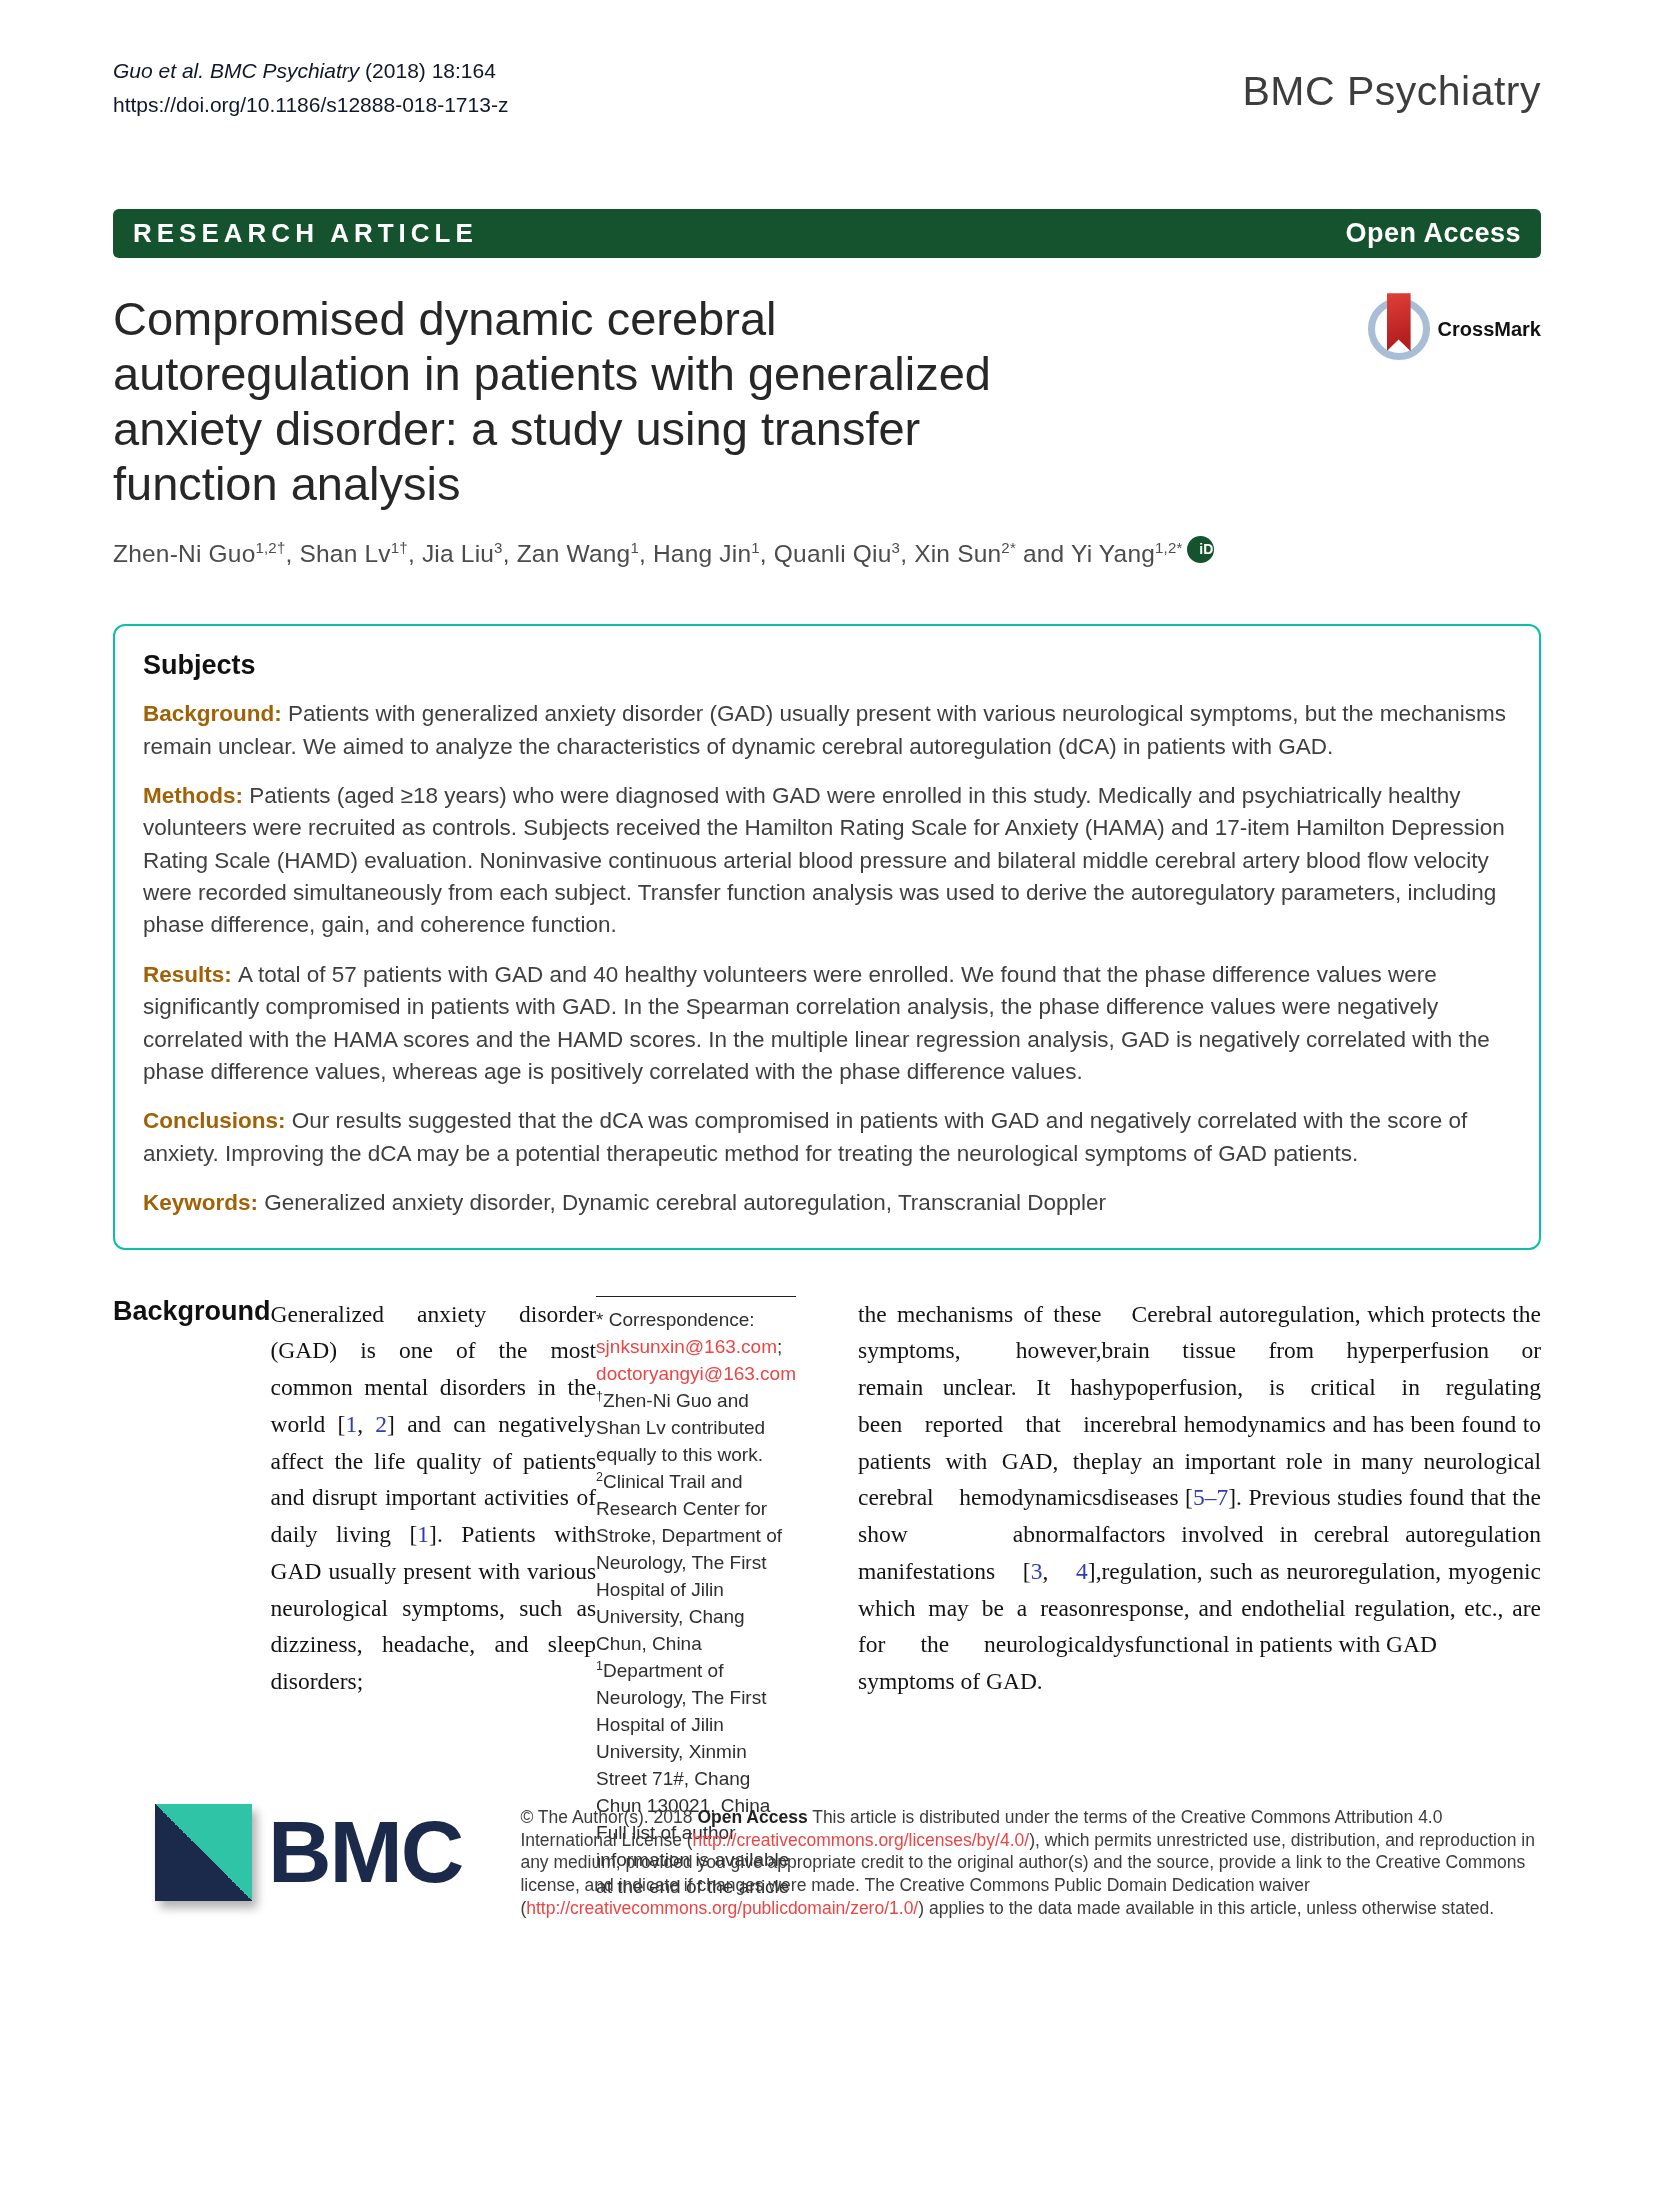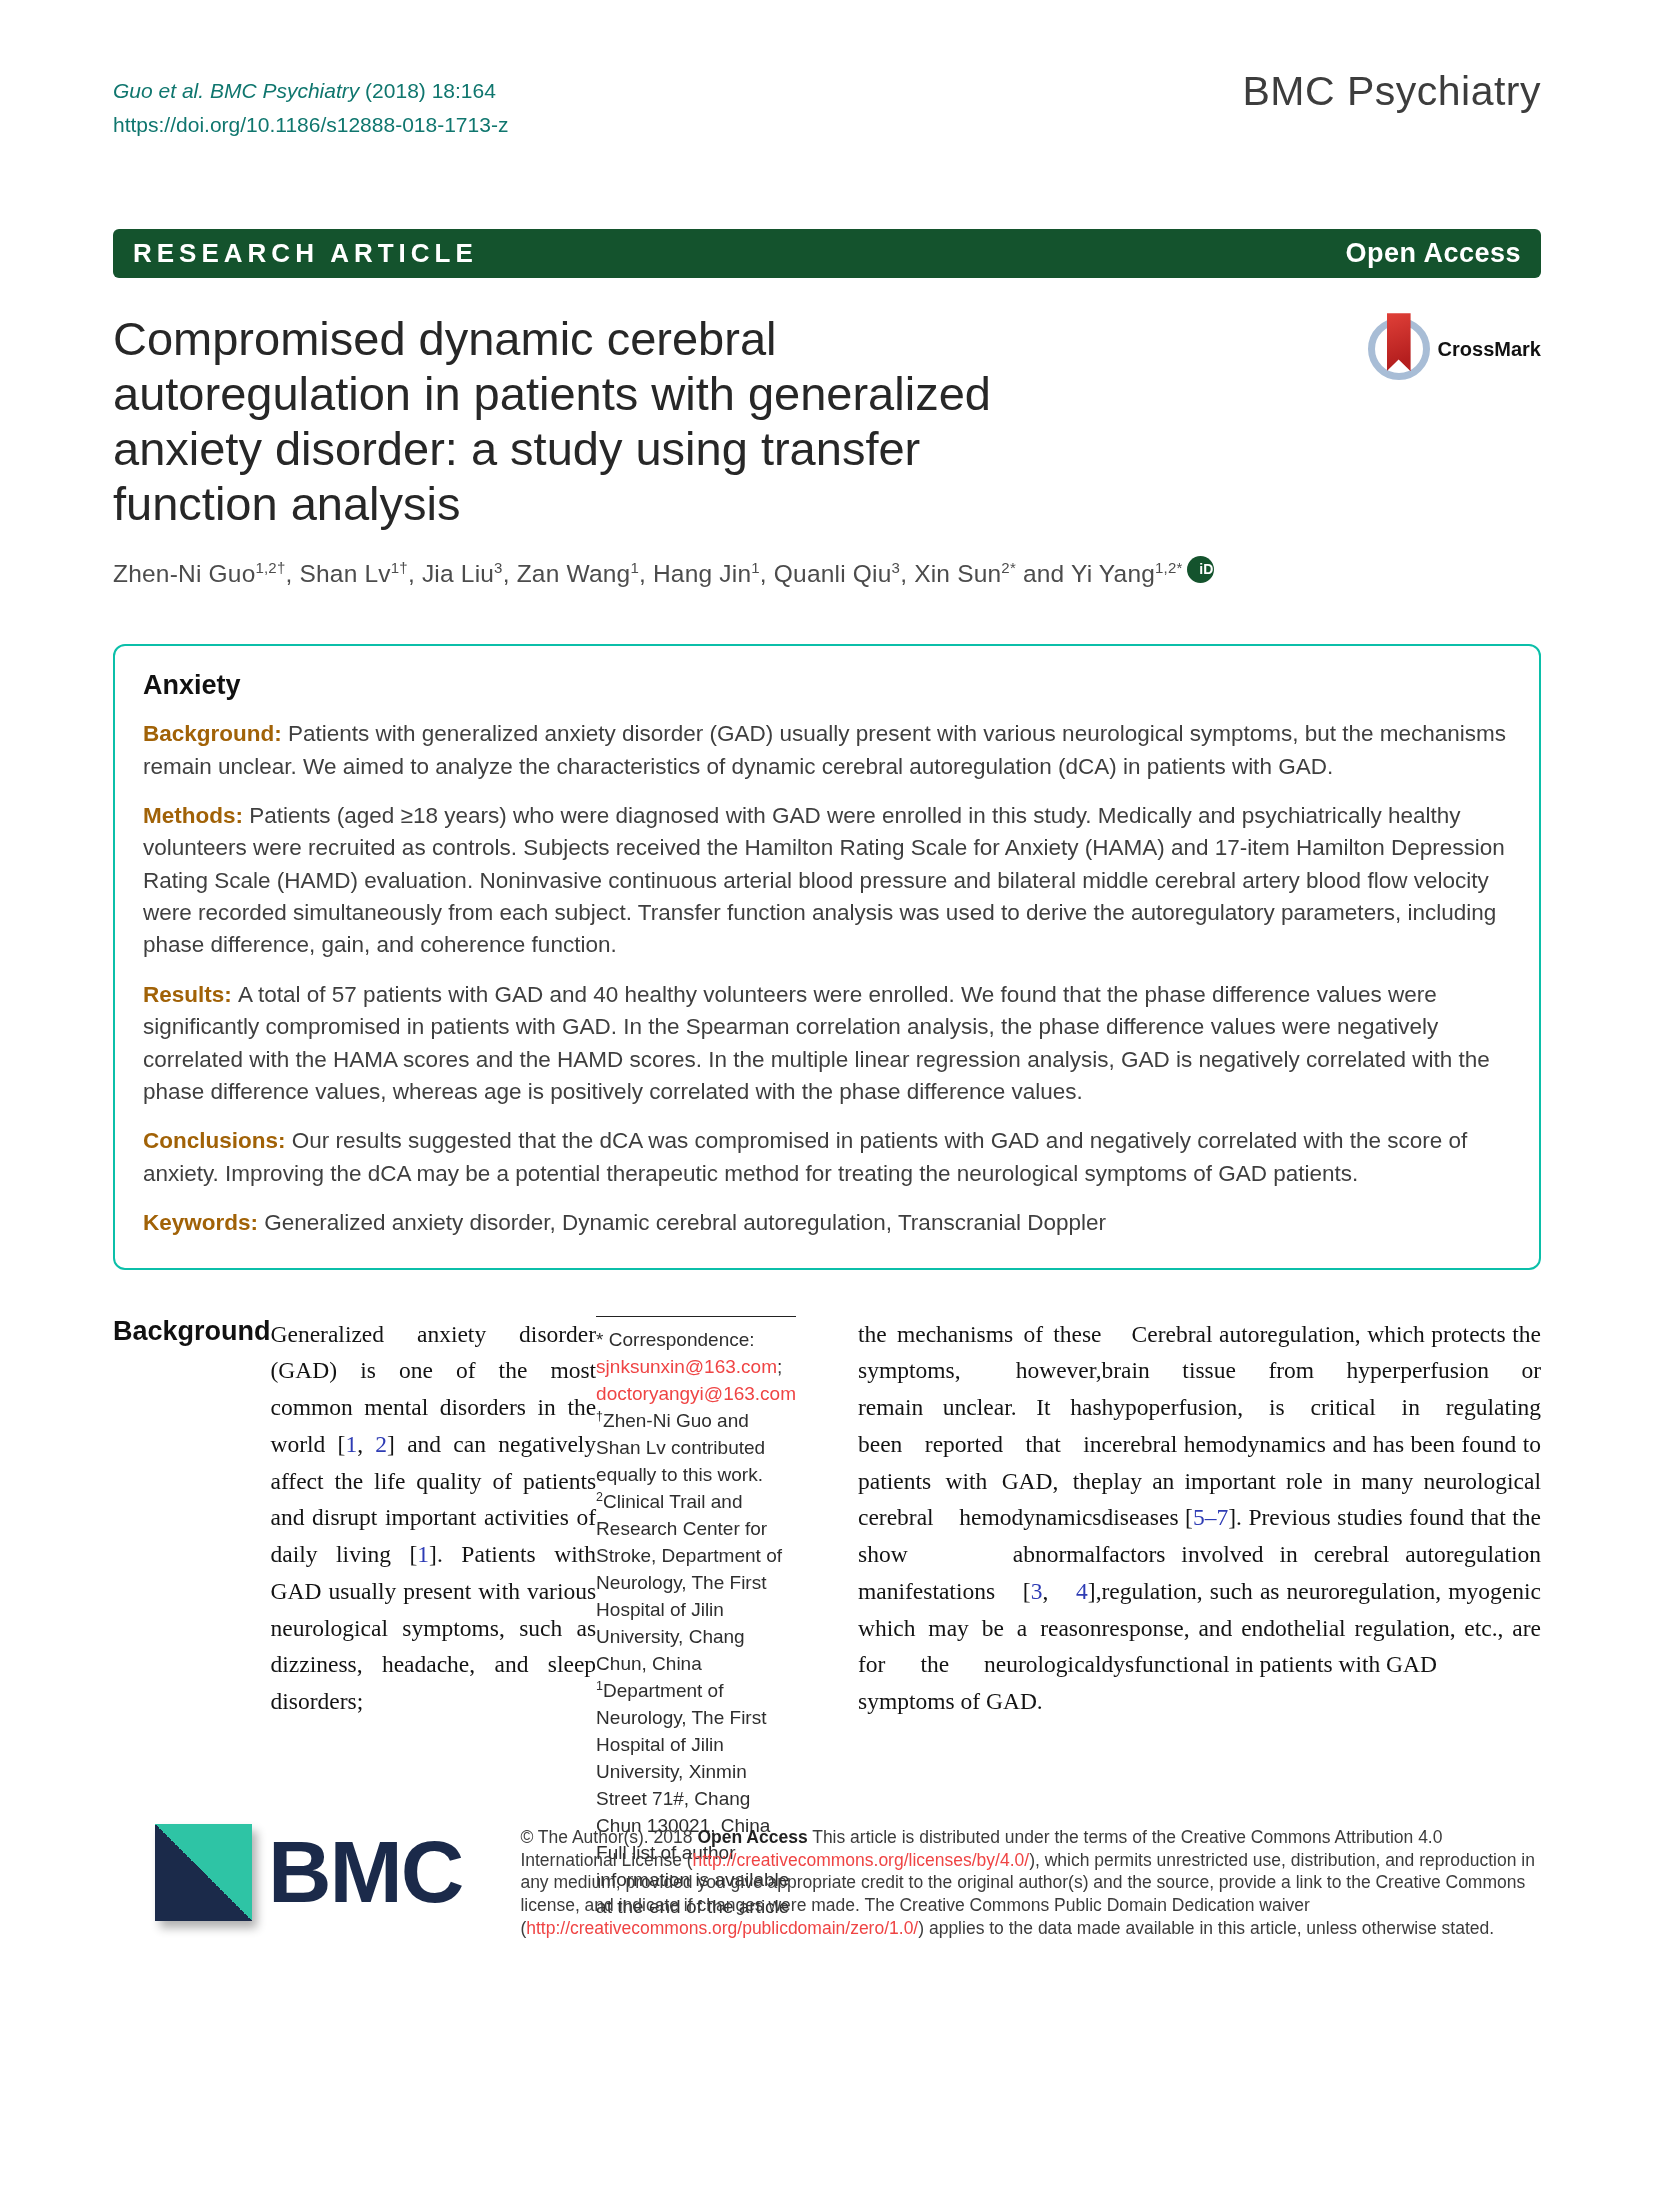--- a/index.html
+++ b/index.html
@@ -13,21 +13,21 @@
   }
   .page { padding: 0 113px; }
 
   
   .header-row {
     margin-top: 54px;
     display: flex;
     justify-content: space-between;
     align-items: flex-start;
   }
-  .citation { font-size: 21px; line-height: 1.6; color: #0f766e; margin-top: 20px; }
+  .citation { font-size: 21px; line-height: 1.6; color: #0f172a; }
   .citation .doi { display: block; }
   .journal-name {
     font-size: 41px;
     color: #3d3d3d;
     margin-top: 14px;
     letter-spacing: 0.5px;
   }
 
   
   .banner {
@@ -212,21 +212,21 @@
       <span class="cm-circle">
         <span class="cm-ribbon"></span>
       </span>
       <span class="cm-label">CrossMark</span>
     </div>
   </div>
 
   <div class="authors"><span><span>Zhen-Ni Guo</span><sup>1,2†</sup><span>, Shan Lv</span><sup>1†</sup><span>, Jia Liu</span><sup>3</sup><span>, Zan Wang</span><sup>1</sup><span>, Hang Jin</span><sup>1</sup><span>, Quanli Qiu</span><sup>3</sup><span>, Xin Sun</span><sup>2*</sup><span> and Yi Yang</span><sup>1,2*</sup></span><span class="orcid-badge">iD</span></div>
 
   <div class="abstract-box">
-    <div class="abstract-title">Anxiety</div>
+    <div class="abstract-title">Subjects</div>
     <p class="abs-p"><b>Background: </b><span>Patients with generalized anxiety disorder (GAD) usually present with various neurological symptoms, but the mechanisms remain unclear. We aimed to analyze the characteristics of dynamic cerebral autoregulation (dCA) in patients with GAD.</span></p>
     <p class="abs-p"><b>Methods: </b><span>Patients (aged ≥18 years) who were diagnosed with GAD were enrolled in this study. Medically and psychiatrically healthy volunteers were recruited as controls. Subjects received the Hamilton Rating Scale for Anxiety (HAMA) and 17-item Hamilton Depression Rating Scale (HAMD) evaluation. Noninvasive continuous arterial blood pressure and bilateral middle cerebral artery blood flow velocity were recorded simultaneously from each subject. Transfer function analysis was used to derive the autoregulatory parameters, including phase difference, gain, and coherence function.</span></p>
     <p class="abs-p"><b>Results: </b><span>A total of 57 patients with GAD and 40 healthy volunteers were enrolled. We found that the phase difference values were significantly compromised in patients with GAD. In the Spearman correlation analysis, the phase difference values were negatively correlated with the HAMA scores and the HAMD scores. In the multiple linear regression analysis, GAD is negatively correlated with the phase difference values, whereas age is positively correlated with the phase difference values.</span></p>
     <p class="abs-p"><b>Conclusions: </b><span>Our results suggested that the dCA was compromised in patients with GAD and negatively correlated with the score of anxiety. Improving the dCA may be a potential therapeutic method for treating the neurological symptoms of GAD patients.</span></p>
     <p class="abs-p"><b>Keywords: </b><span>Generalized anxiety disorder, Dynamic cerebral autoregulation, Transcranial Doppler</span></p>
   </div>
 
   <div class="body-cols">
     <div class="col">
       <div class="section-head">Background</div>

